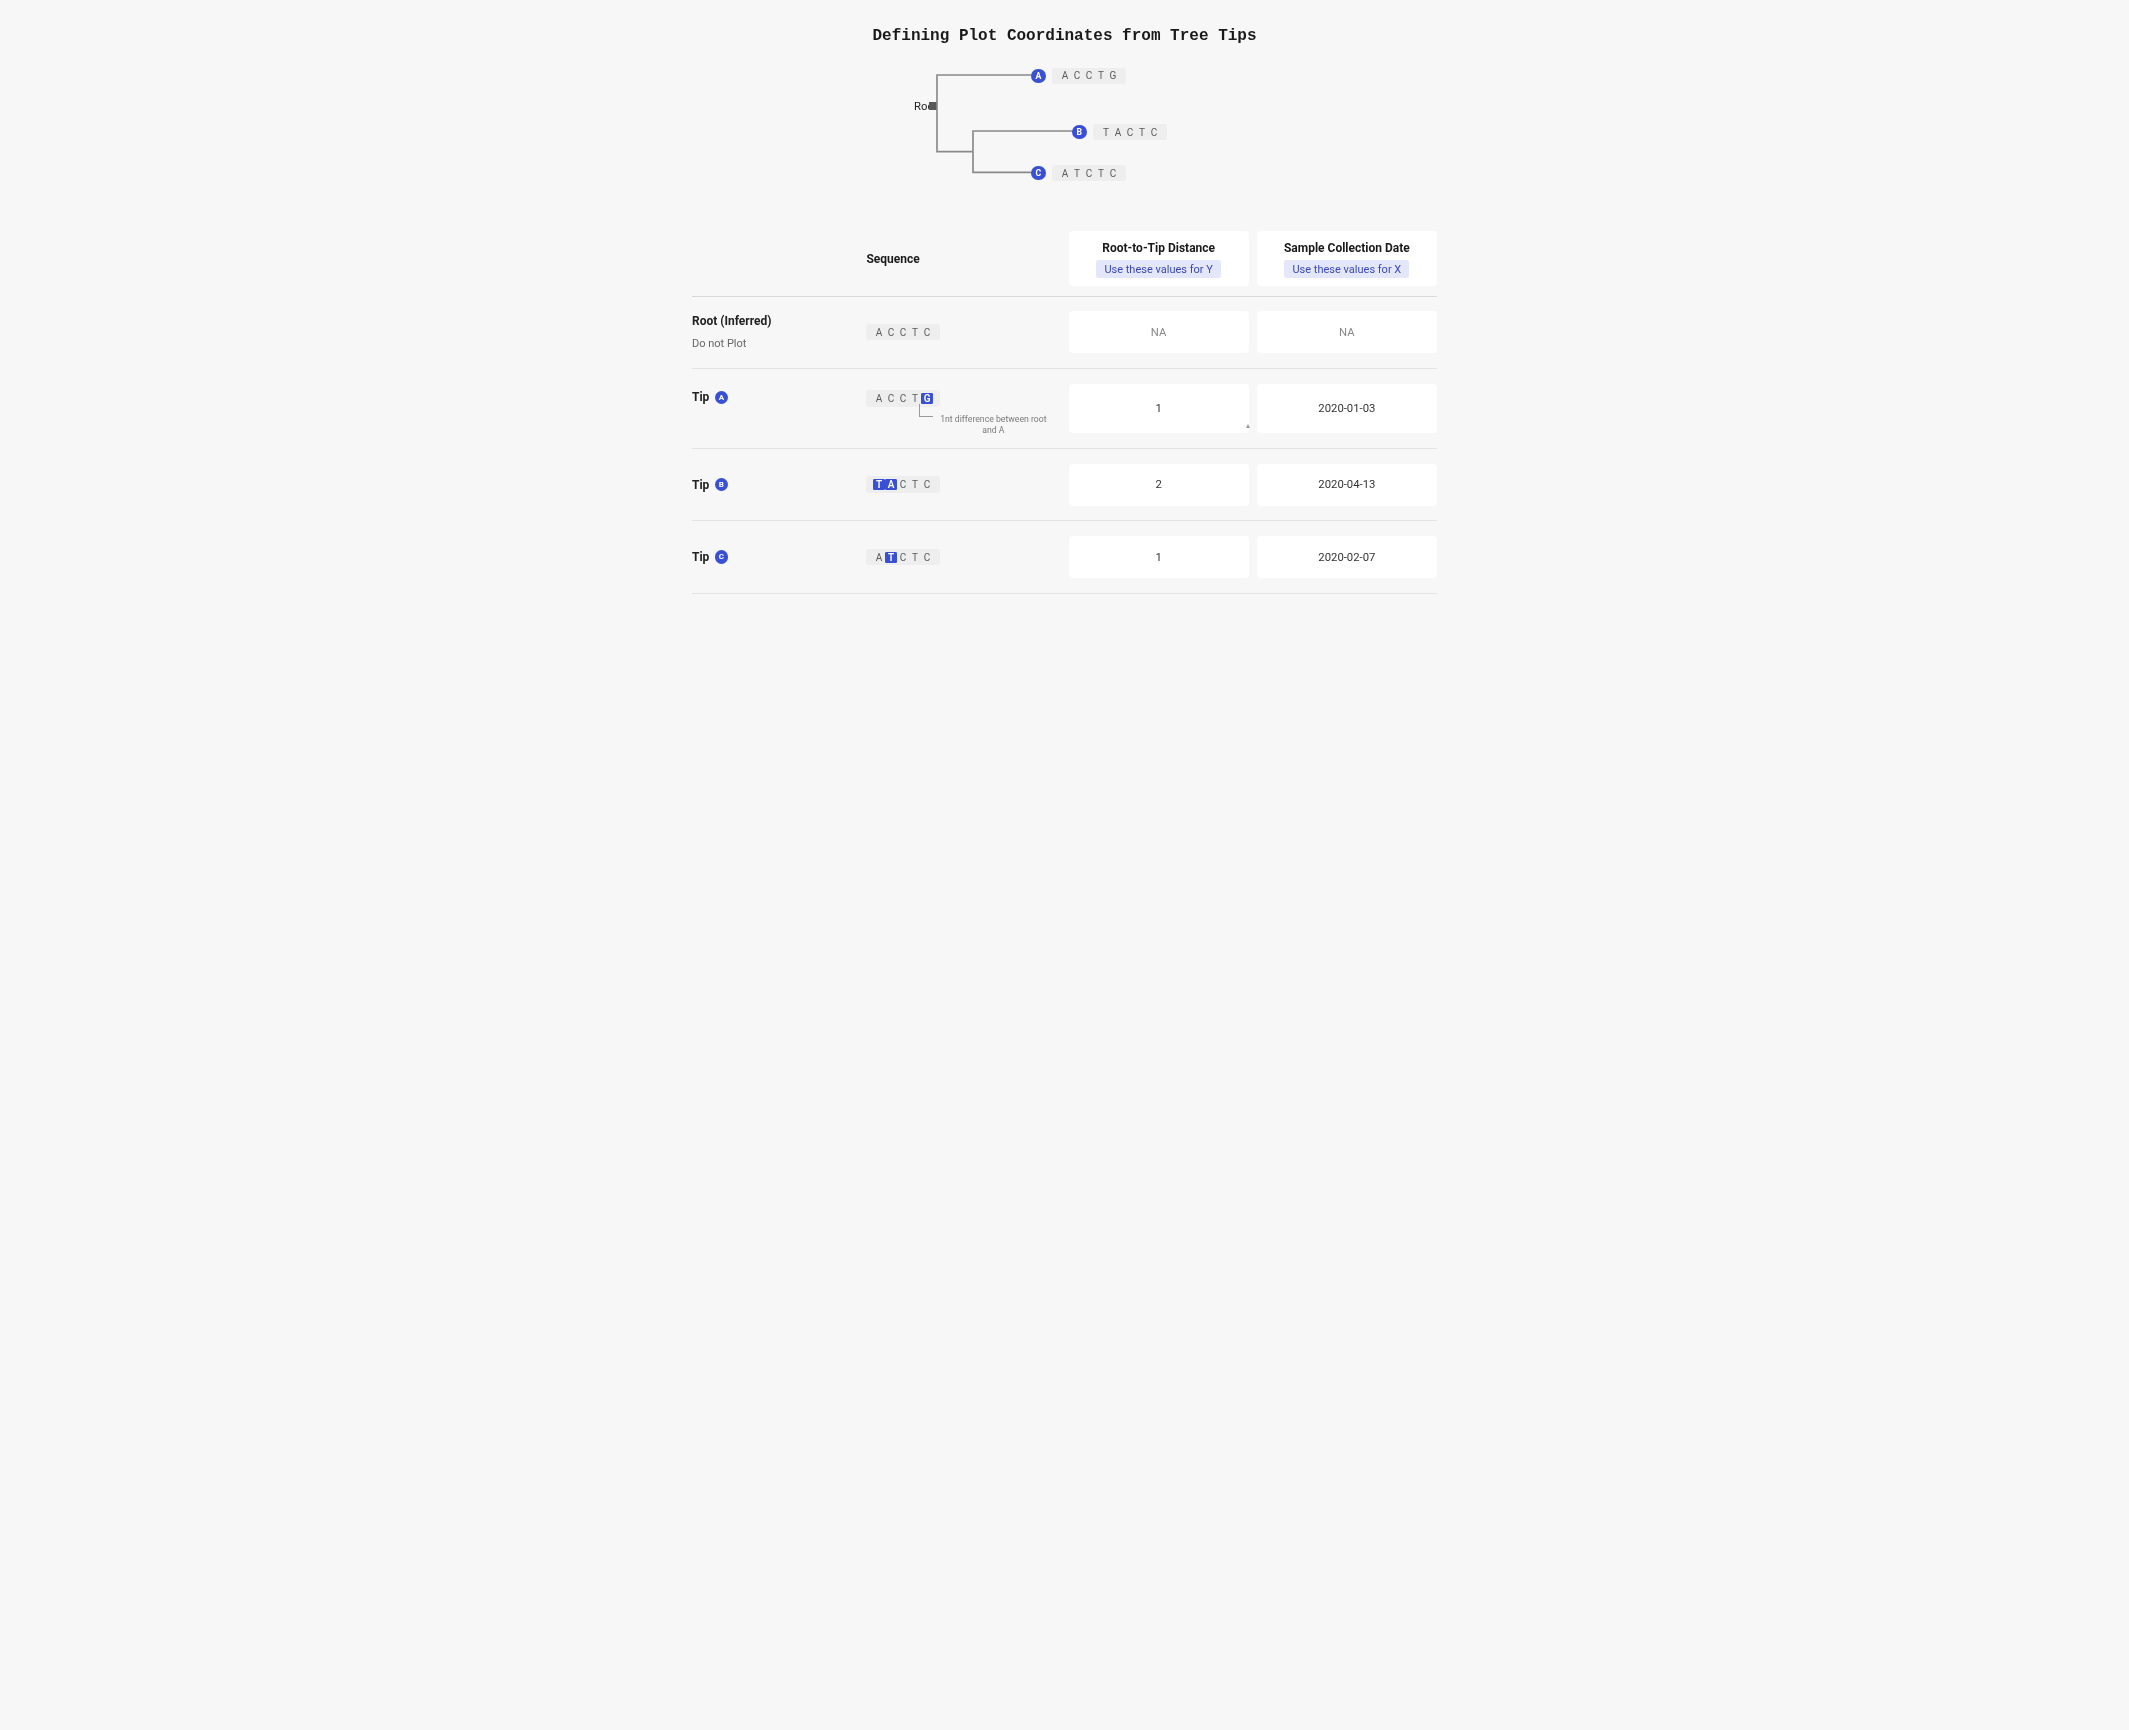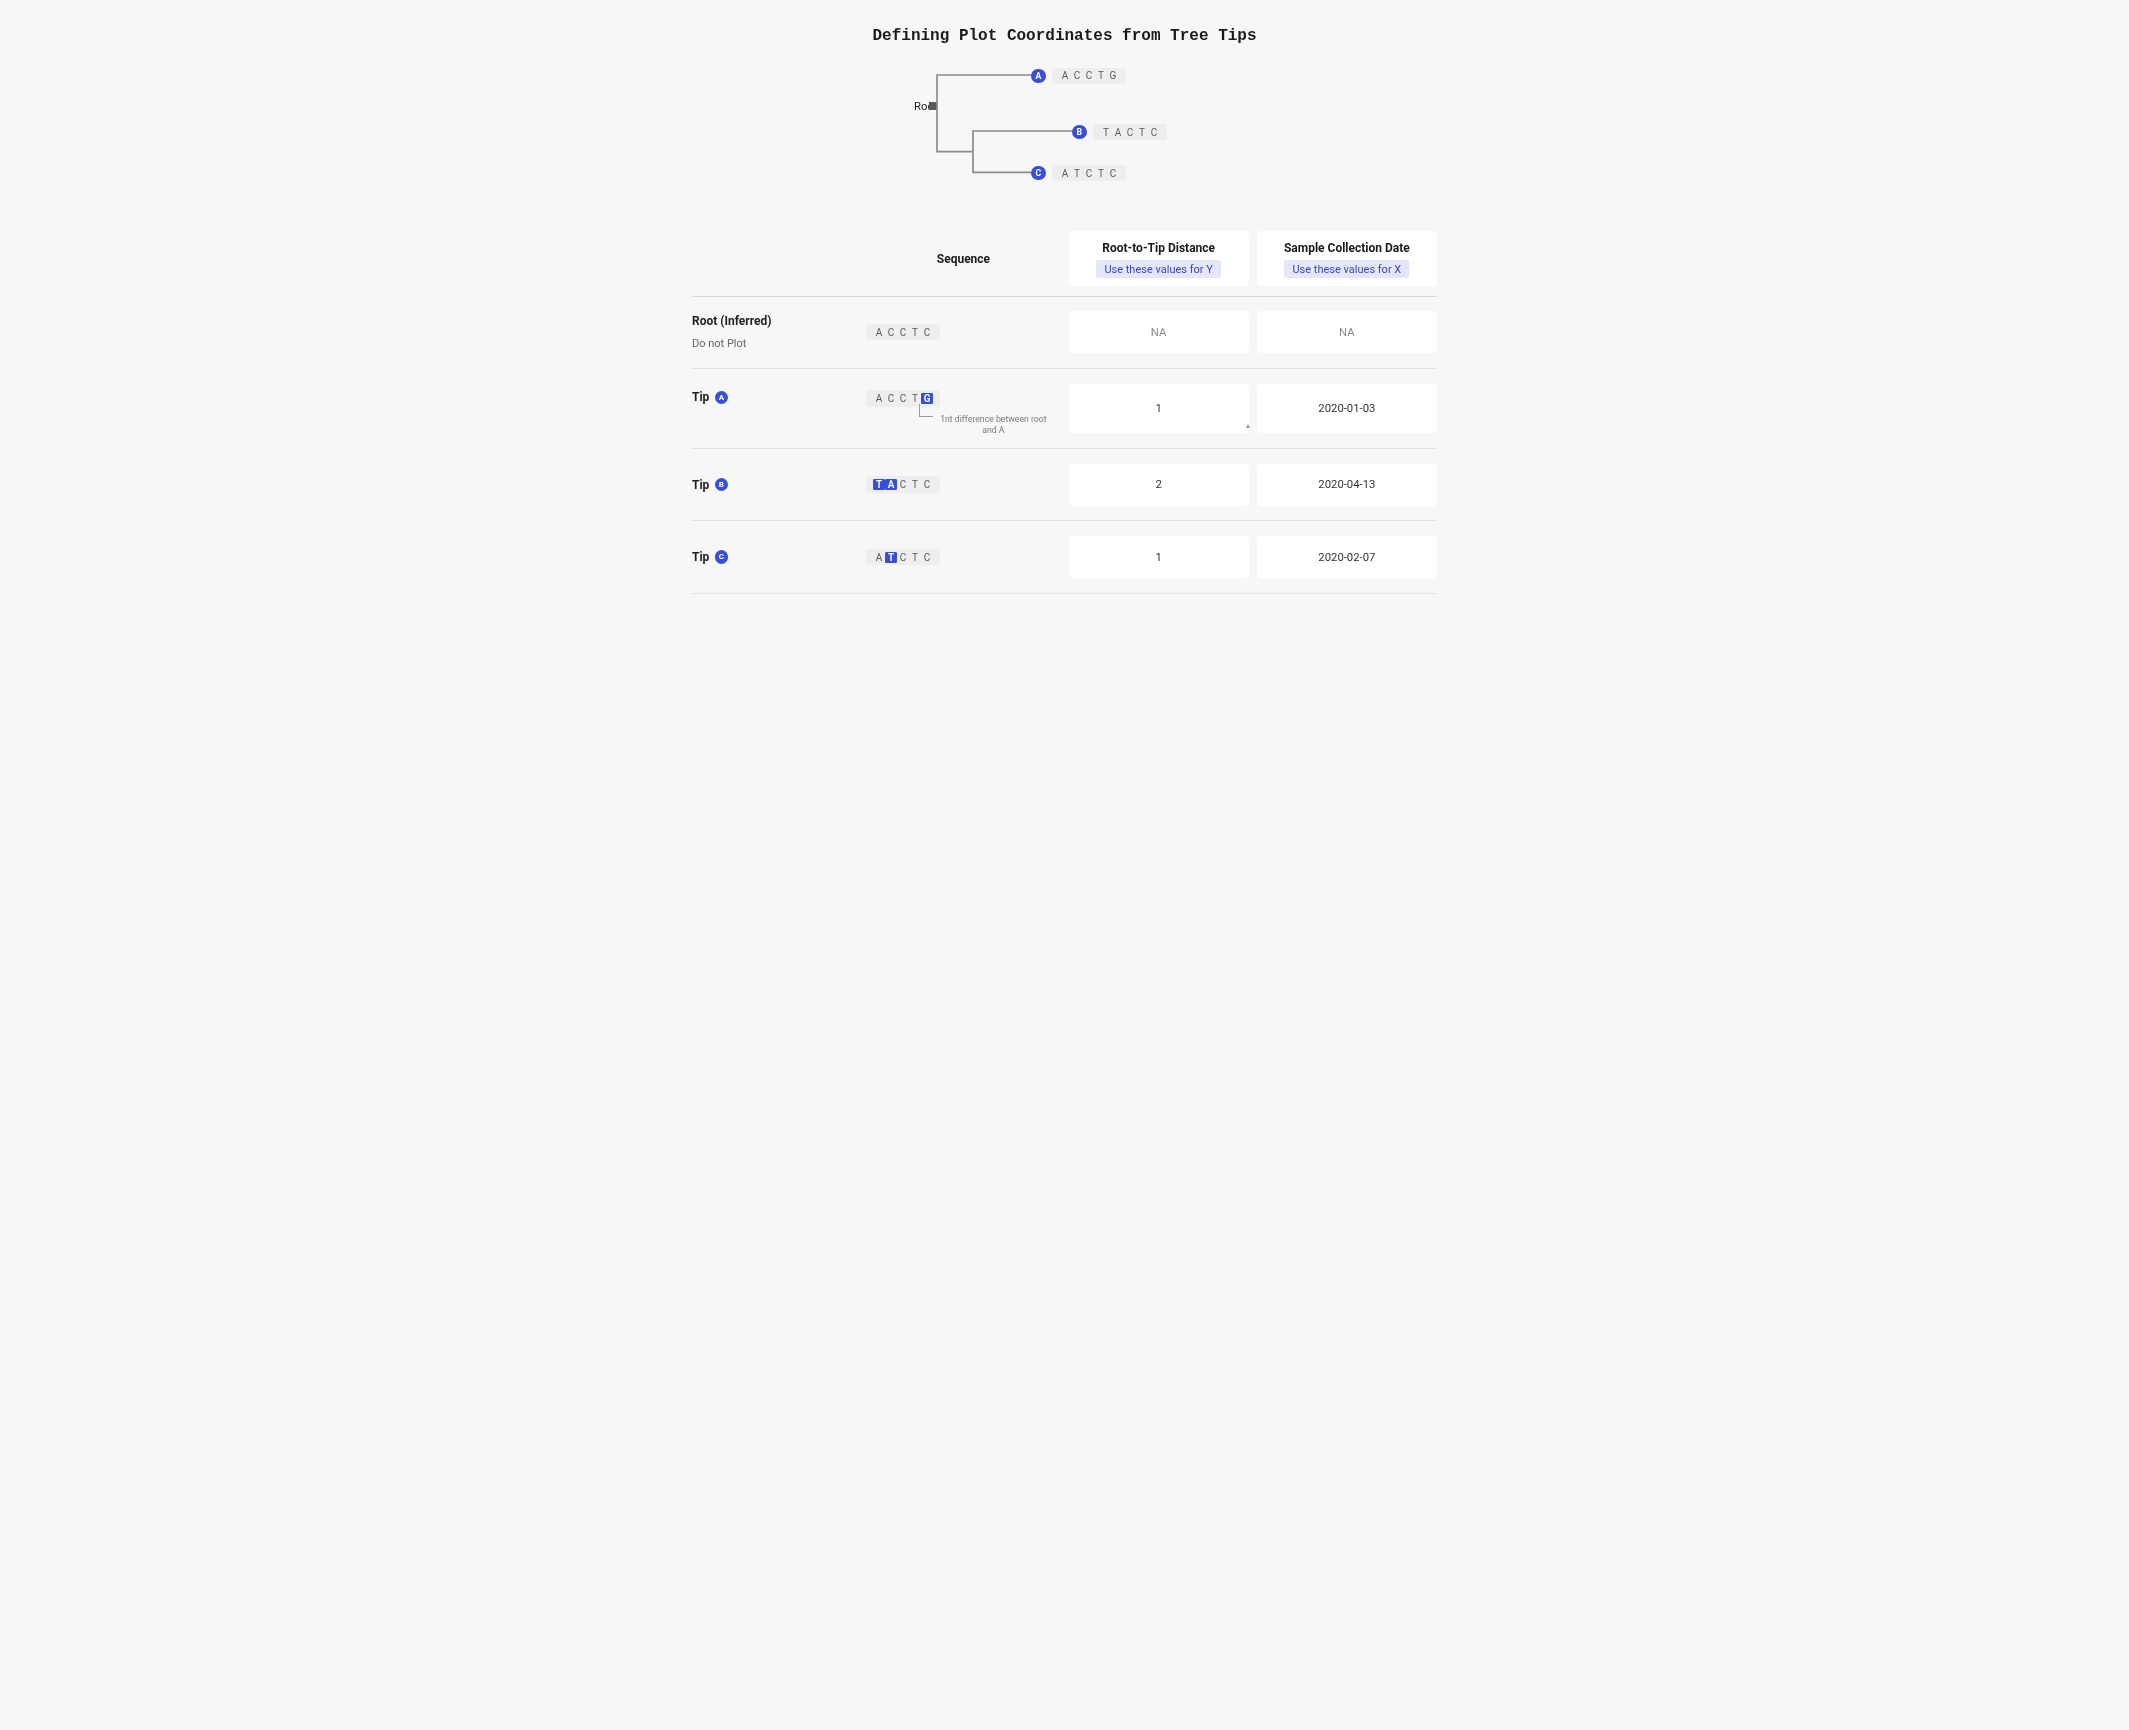--- a/index.html
+++ b/index.html
@@ -108,21 +108,21 @@
     display: grid;
     grid-template-columns: 1.2fr 1.4fr 1.3fr 1.3fr;
     align-items: start;
     gap: 8px;
   }
   .thead {
     align-items: center;
     padding: 13.3px 0 9.3px;
     border-bottom: 1.3px solid #d9d9d9;
   }
-  .th { text-align: center; }
+  .th { }
   .th-title {
     font-weight: 700;
     font-size: 12px;
     color: #1a1a1a;
   }
   .card-col {
     background: #fff;
     border-radius: 4px;
     padding: 10.6px 6.7px;
     text-align: center;

